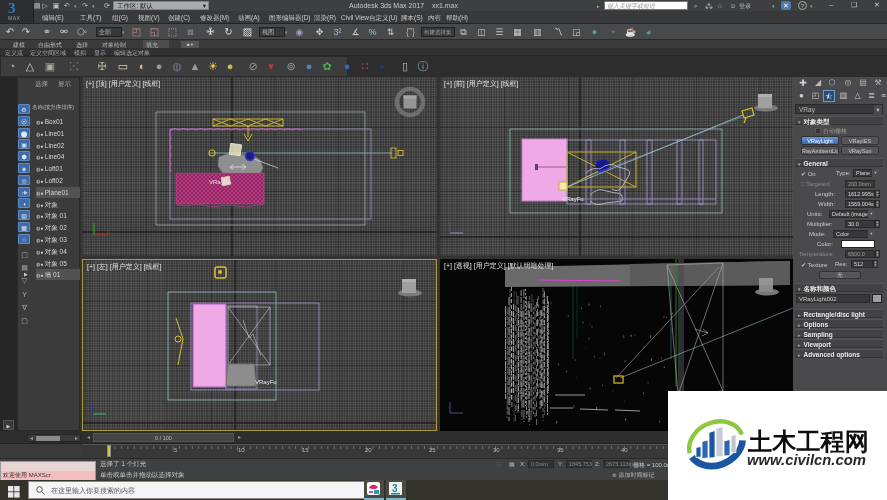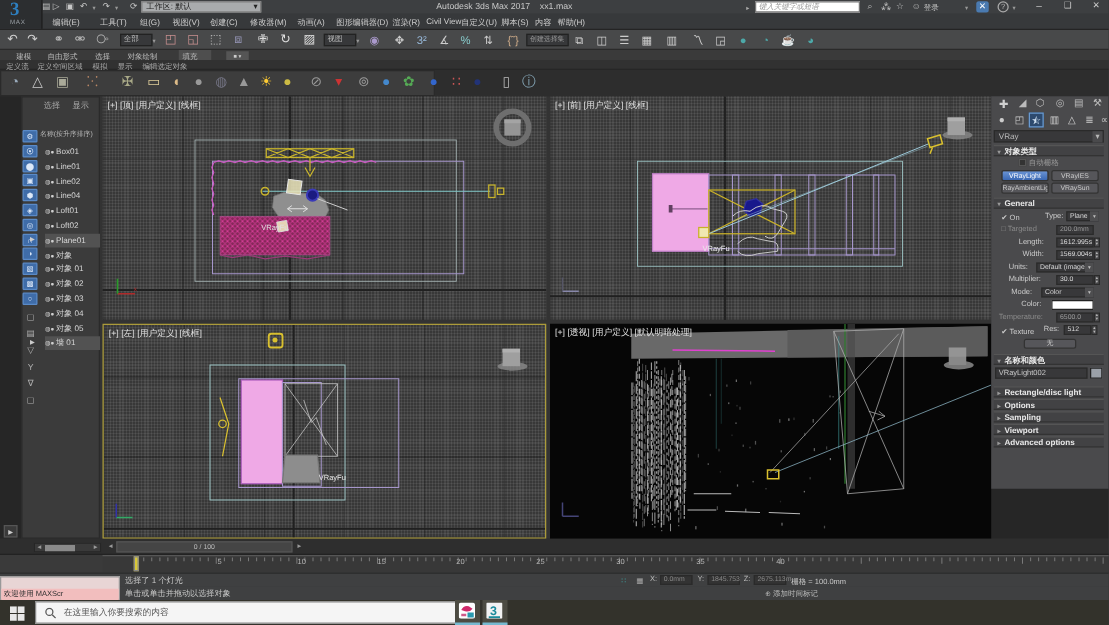--- a/index.html
+++ b/index.html
@@ -670,12 +670,30 @@
         <rect x="2" y="9" width="4" height="2" fill="#d05a8a"></rect>
       </svg>
     </div>
     <div class="abs" style="left:386px;top:480px;width:20px;height:20px;background:#4c4b42;border-bottom:2px solid #76b9d0;">
 <svg width="13" height="13" style="position:absolute;left:3px;top:2px;">
         <rect x="0" y="0" width="13" height="13" rx="1" fill="#f2f2f2"></rect>
         <text x="3" y="10" font-size="10" font-weight="bold" fill="#1a8a9a" font-family="Liberation Sans">3</text>
         <rect x="2" y="11" width="9" height="1.5" fill="#1a8a9a"></rect>
       </svg>
     </div>
+    <div class="abs" style="left:668px;top:391px;width:219px;height:109px;background:#ffffff;z-index:40;">
+<svg width="219" height="109" viewBox="0 0 219 109" style="position:absolute;left:0;top:0;">
+<g transform="translate(47.5,52) rotate(-24)">
+ <path d="M -27.7 -1.2 A 27.8 22.5 0 0 1 27.6 3.0" fill="none" stroke="#8dc63f" stroke-width="4.4"></path>
+ <path d="M -27.2 3.2 A 27.8 22.5 0 0 0 25.8 8.6" fill="none" stroke="#1c55a0" stroke-width="6.8"></path>
+</g>
+<g stroke="#ffffff" stroke-width="0.8">
+ <polygon points="28,56.5 33,55.5 33,66 28,66.5" fill="#1c55a0"></polygon>
+ <polygon points="34,50.5 40,49 40,67 34,67.5" fill="#2a68b4"></polygon>
+ <polygon points="41,41.5 47,39.5 47,66.5 41,67" fill="#1c55a0"></polygon>
+ <polygon points="48,37.5 55,35.5 55,65.5 48,66" fill="#c7ccd5"></polygon>
+ <polygon points="56,50 62,48.5 62,64.5 56,65" fill="#2a68b4"></polygon>
+ <polygon points="63,45 68,43.5 68,61.5 63,62" fill="#bfc5cf"></polygon>
+</g>
+<text x="80" y="59" font-size="24.5" font-weight="bold" fill="#0d0d0d" font-family="Liberation Sans" textLength="121" lengthAdjust="spacingAndGlyphs">土木工程网</text>
+<text x="79" y="74" font-size="15" font-weight="bold" font-style="italic" fill="#282828" font-family="Liberation Sans" textLength="119" lengthAdjust="spacingAndGlyphs">www.civilcn.com</text>
+</svg>
+</div>
   </div>
 </body></html>

